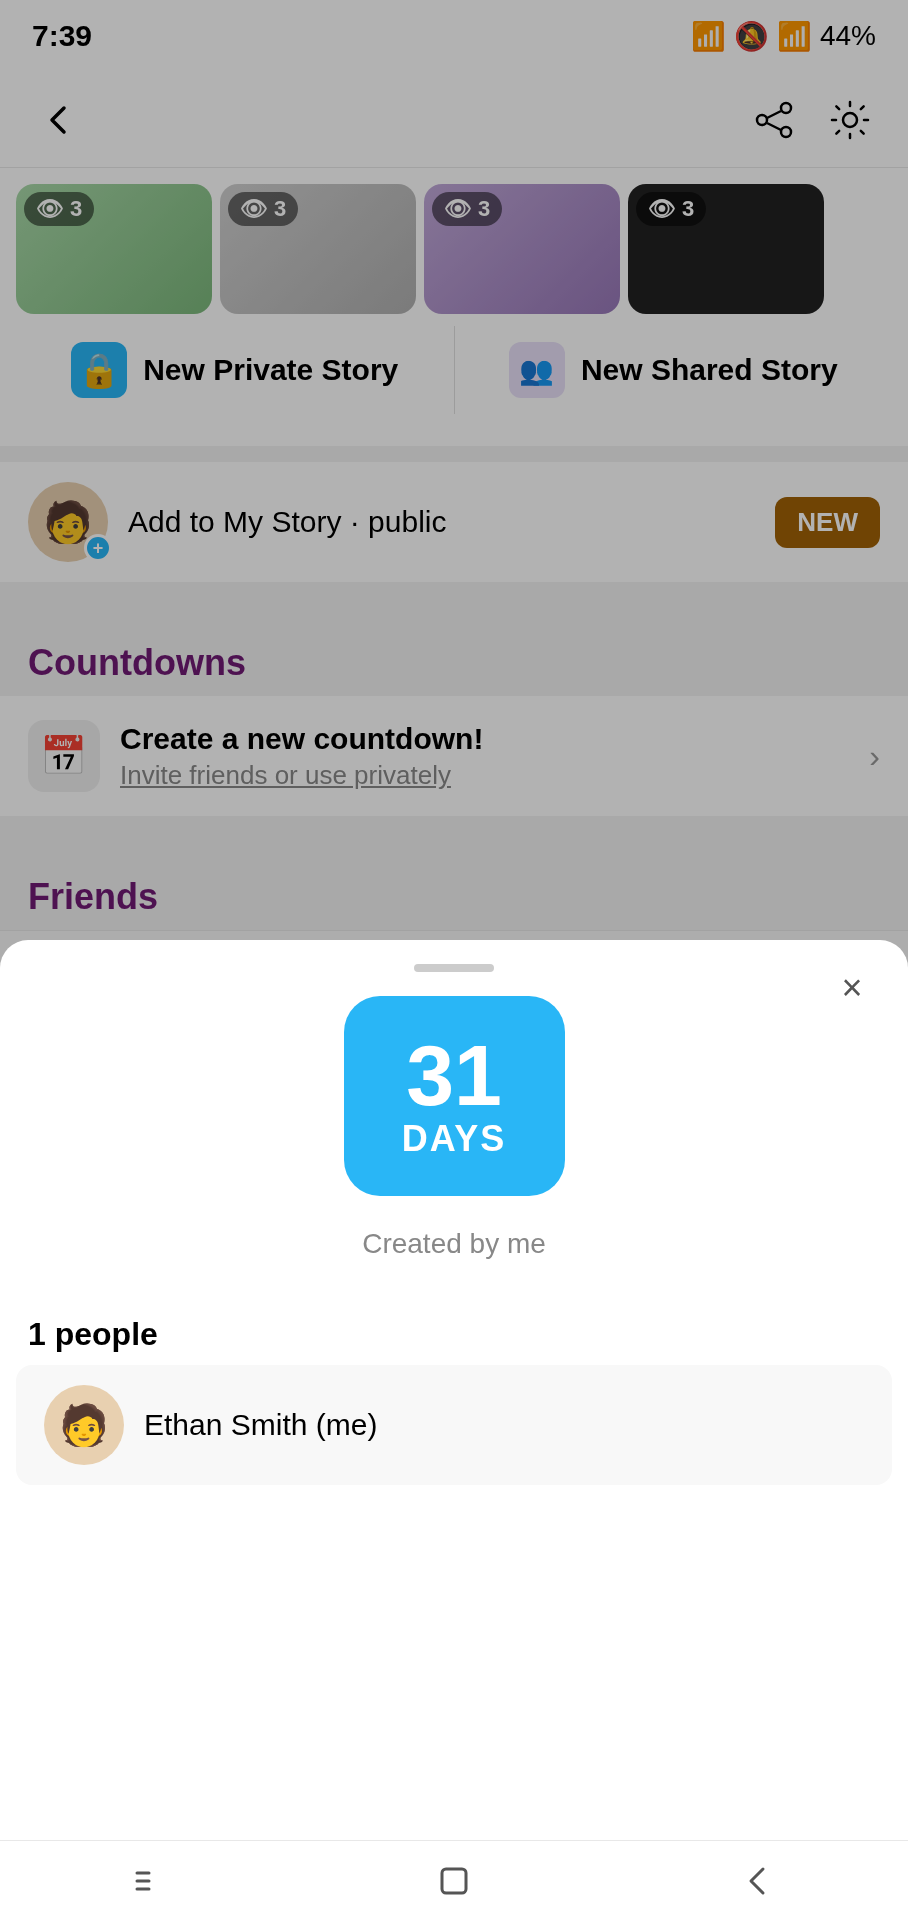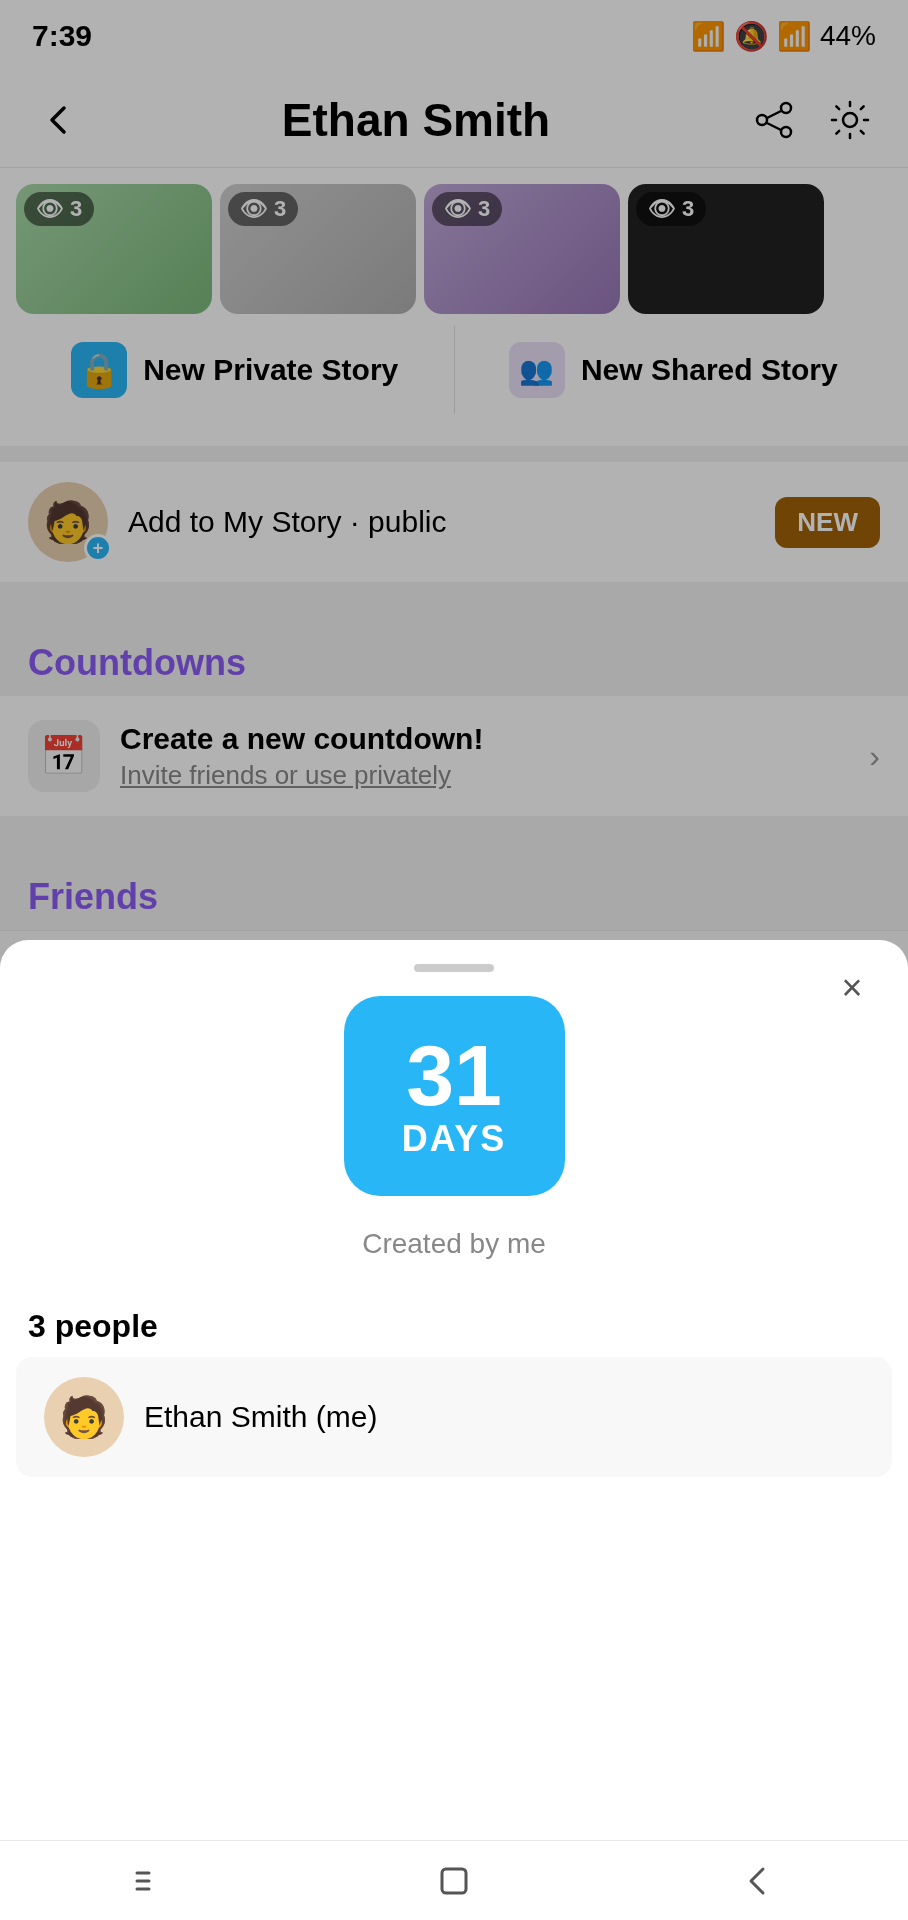--- a/index.html
+++ b/index.html
@@ -185,21 +185,21 @@
       font-weight: 700;
       padding: 10px 22px;
       border-radius: 12px;
     }
 
     
     .section-header {
       padding: 28px 28px 12px;
       font-size: 36px;
       font-weight: 800;
-      color: #8b5cf6;
+      color: #701a75;
       background: #f2f2f2;
     }
 
     
     .card {
       background: #fff;
       margin: 0 0 16px;
       border-radius: 0;
     }
     .countdown-item {
@@ -342,21 +342,21 @@
     .event-date {
       text-align: center;
       font-size: 28px;
       color: #666;
       margin: 12px 0 8px;
     }
     .event-creator {
       text-align: center;
       font-size: 28px;
       color: #888;
-      margin-bottom: 32px;
+      margin-bottom: 40px;
     }
     .people-count {
       font-size: 32px;
       font-weight: 700;
       color: #000;
       padding: 16px 28px 12px;
     }
     .person-item {
       display: flex;
       align-items: center;
@@ -426,21 +426,20 @@
     <span>44%</span>
   </div>
 </div>
 
 <div class="top-nav">
   <div class="nav-icon">
     <svg width="36" height="36" viewBox="0 0 36 36" fill="none">
       <path d="M24 6L12 18L24 30" stroke="#000" stroke-width="3.5" stroke-linecap="round" stroke-linejoin="round"></path>
     </svg>
   </div>
-  <span class="top-nav-title">Ethan Smith</span>
   <div class="top-nav-icons">
     <div class="nav-icon">
       <svg width="44" height="44" viewBox="0 0 44 44" fill="none">
         <circle cx="34" cy="10" r="5" stroke="#000" stroke-width="2.5"></circle>
         <circle cx="10" cy="22" r="5" stroke="#000" stroke-width="2.5"></circle>
         <circle cx="34" cy="34" r="5" stroke="#000" stroke-width="2.5"></circle>
         <line x1="15" y1="20" x2="29" y2="13" stroke="#000" stroke-width="2.5"></line>
         <line x1="15" y1="25" x2="29" y2="32" stroke="#000" stroke-width="2.5"></line>
       </svg>
     </div>
@@ -549,21 +548,21 @@
 
   <div class="countdown-display">
     <div class="countdown-box">
       <span class="countdown-number">31</span>
       <span class="countdown-unit">DAYS</span>
     </div>
   </div>
 
   <div class="event-creator">Created by me</div>
 
-  <div class="people-count">3 people</div>
+  <div class="people-count">1 people</div>
 
   <div class="person-item">
     <div class="person-avatar">🧑</div>
     <span class="person-name">Ethan Smith (me)</span>
   </div>
 </div>
 
 <div class="bottom-nav">
   <div class="bottom-nav-btn">
     <svg width="40" height="40" viewBox="0 0 40 40" fill="none">

